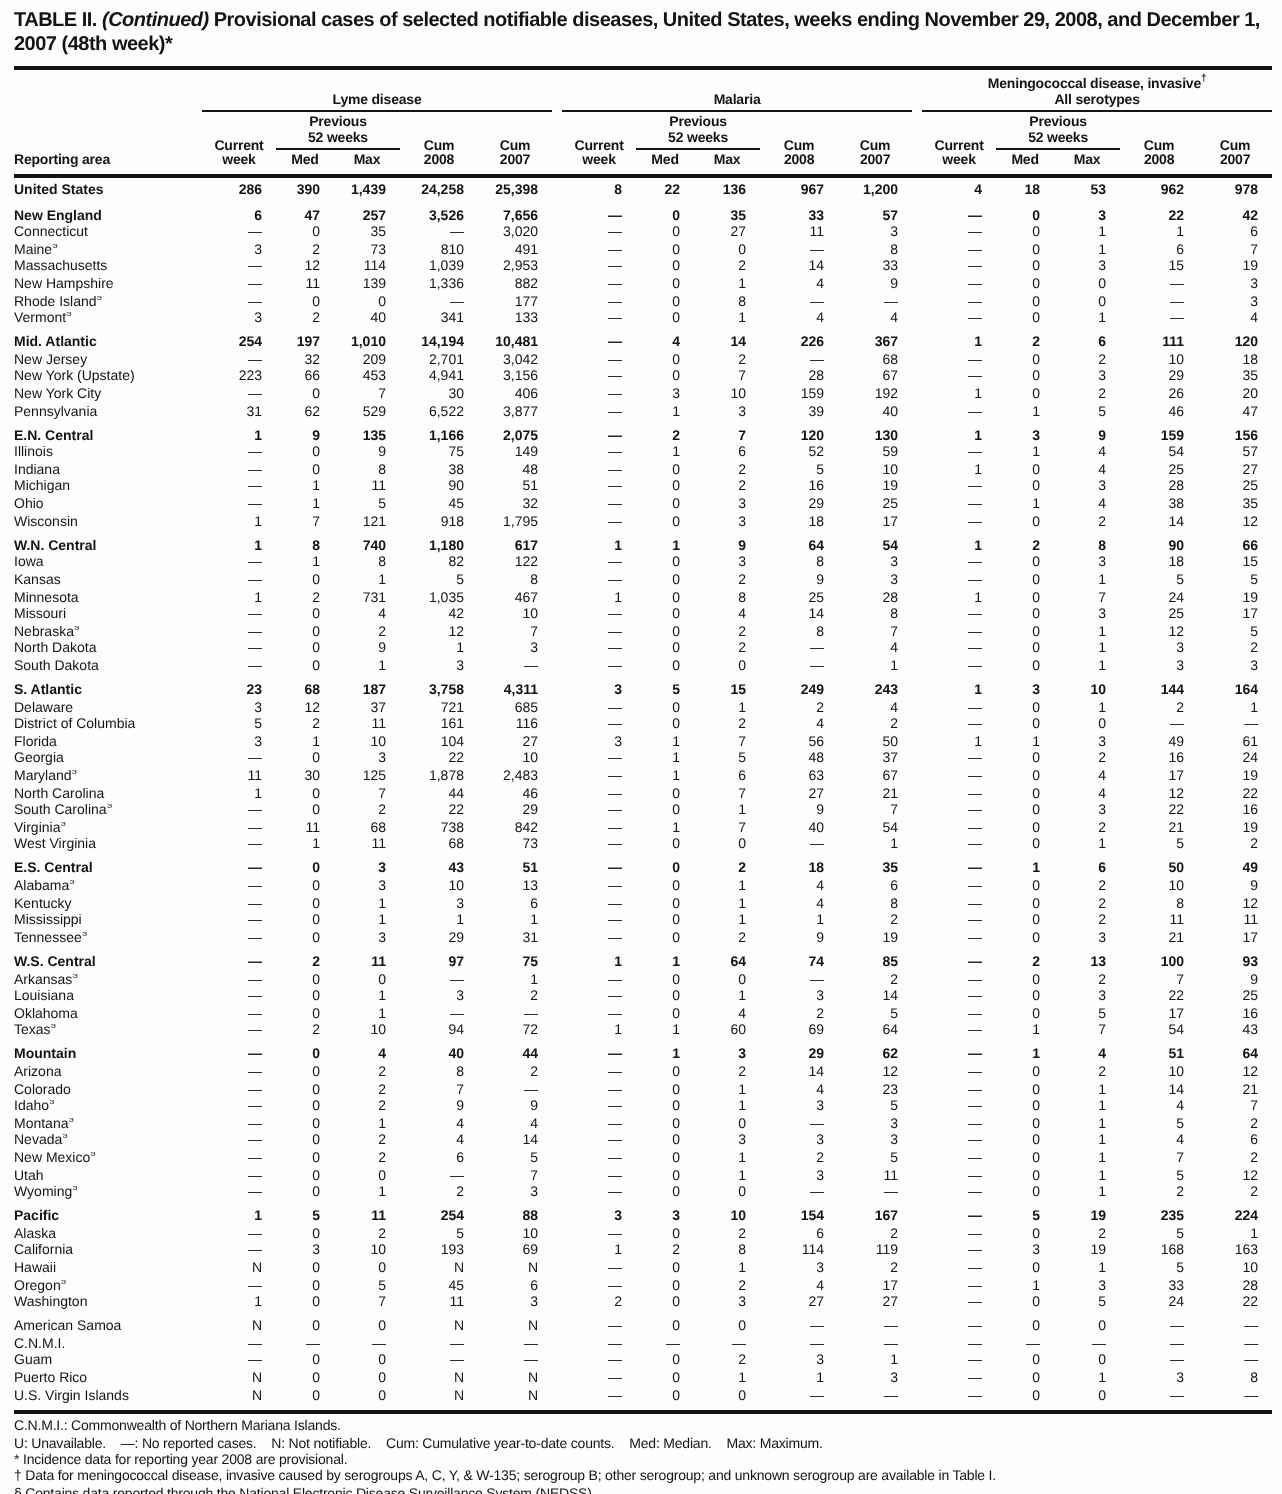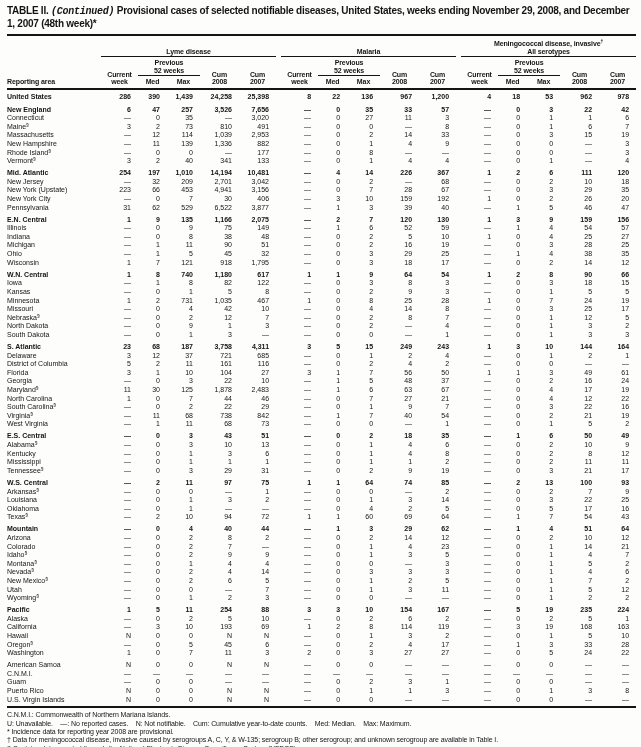--- a/index.html
+++ b/index.html
@@ -8,21 +8,21 @@
     width: 641px; height: 747px;
     padding: 5px 6px 4px 7px;
     background: #fdfdfc; color: #141414;
     font-family: "Liberation Sans", sans-serif;
     overflow: hidden;
   }
   .title {
     font-size: 10px; font-weight: bold; line-height: 11.5px;
     letter-spacing: -0.25px; margin: 0 0 5px 0; width: 630px;
   }
-  .title .i { font-style: italic; font-family: Liberation Mono, monospace; }
+  .title .i { font-style: italic; }
   table {
     border-collapse: collapse; table-layout: fixed;
     width: 628px; border-top: 2px solid #141414;
   }
   th, td { padding: 0; font-size: 7px; vertical-align: bottom; overflow: hidden; }
   thead th { font-weight: bold; line-height: 7.6px; letter-spacing: -0.1px; }
   .group-th { border-bottom: 1px solid #141414; text-align: center; padding: 4px 2px 1px; }
   .group-th .sub:empty { display: none; }
   .p52 { border-bottom: 1px solid #141414; text-align: center; white-space: pre-line; padding-top: 2px; padding-bottom: 1px; }
   .hcw, .hcum { text-align: center; white-space: pre-line; padding-bottom: 2px; }

